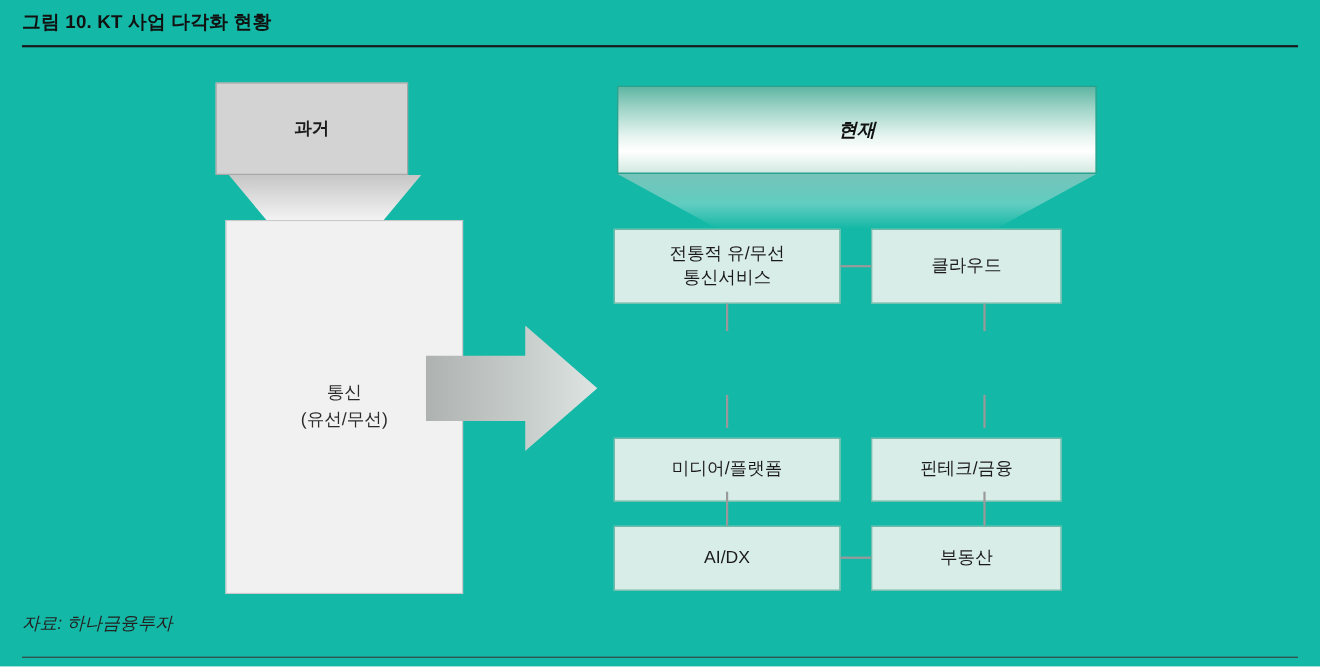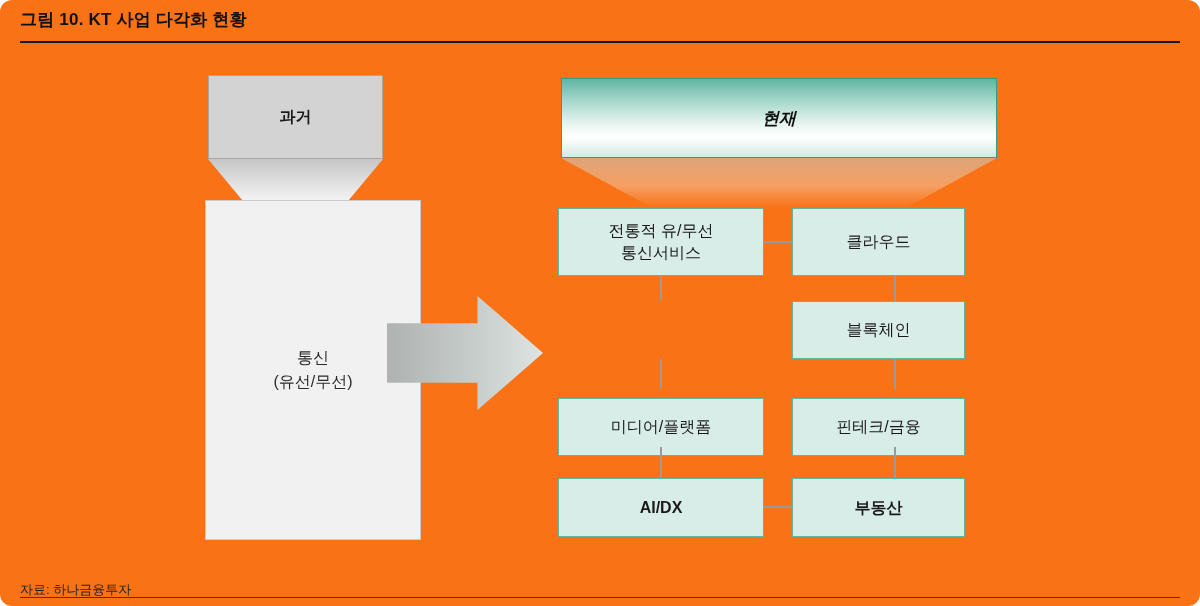--- a/index.html
+++ b/index.html
@@ -5,57 +5,57 @@
   * { margin: 0; padding: 0; box-sizing: border-box; }
   html, body { background: #ffffff; }
   body {
     font-family: "Liberation Sans", "DejaVu Sans", sans-serif;
     color: #111111;
   }
   .canvas {
     position: relative;
     width: 1200px;
     height: 606px;
-    background: #f97316;
+    background: #14b8a6;
     overflow: hidden;
-    border-radius: 12px;
   }
 
   
   .fig-title {
     position: absolute;
     left: 20px; top: 8px;
     font-size: 17px;
     font-weight: bold;
     color: #111111;
     letter-spacing: 0.2px;
   }
   .rule-top {
     position: absolute;
     left: 20px; right: 20px; top: 41px;
     height: 2px;
     background: #1a1a1a;
   }
   .fig-source {
     position: absolute;
-    left: 20px; top: 581px;
-    font-size: 13px;
+    left: 20px; top: 557px;
+    font-size: 16px;
     color: #222222;
+    font-style: italic;
   }
   .rule-bottom {
     position: absolute;
     left: 20px; right: 20px; top: 597px;
     height: 1px;
     background: #3a3a3a;
   }
 
   
   .past-header {
     position: absolute;
-    left: 208px; top: 75px;
+    left: 196px; top: 75px;
     width: 175px; height: 84px;
     background: #d3d3d3;
     border: 1px solid #a6a6a6;
     display: flex; align-items: center; justify-content: center;
     font-size: 16px; font-weight: bold; color: #1a1a1a;
   }
   .past-funnel {
     position: absolute;
     left: 208px; top: 159px;
     width: 175px; height: 42px;
@@ -110,21 +110,21 @@
     text-align: center;
     font-size: 16px; color: #1a1a1a;
     white-space: pre-line;
     line-height: 1.35;
   }
   .col-l { left: 558px; width: 206px; }
   .col-r { left: 792px; width: 173px; }
   .row1 { top: 208px; height: 68px; }
   .row2 { top: 301px; height: 58px; }
   .row3 { top: 398px; height: 58px; }
-  .row4 { top: 478px; height: 59px; font-weight: bold; }
+  .row4 { top: 478px; height: 59px; }
 
   .conn-v {
     position: absolute;
     width: 2px;
     background: #9a9a9a;
   }
   .conn-h {
     position: absolute;
     height: 2px;
     background: #9a9a9a;
@@ -155,21 +155,20 @@
 
   <div class="present-header">현재</div>
   <div class="present-funnel"></div>
 
   <div class="cell col-l row1">전통적 유/무선
 통신서비스</div>
   <div class="cell col-l row3">미디어/플랫폼</div>
   <div class="cell col-l row4">AI/DX</div>
 
   <div class="cell col-r row1">클라우드</div>
-  <div class="cell col-r row2">블록체인</div>
   <div class="cell col-r row4">부동산</div>
   <div class="cell col-r row3">핀테크/금융</div>
 
   <div class="conn-v cvl gap1"></div>
   <div class="conn-v cvl gap2"></div>
   <div class="conn-v cvl gap3"></div>
   <div class="conn-v cvr gap1"></div>
   <div class="conn-v cvr gap2"></div>
   <div class="conn-v cvr gap3"></div>
   <div class="conn-h ch chy1"></div>

